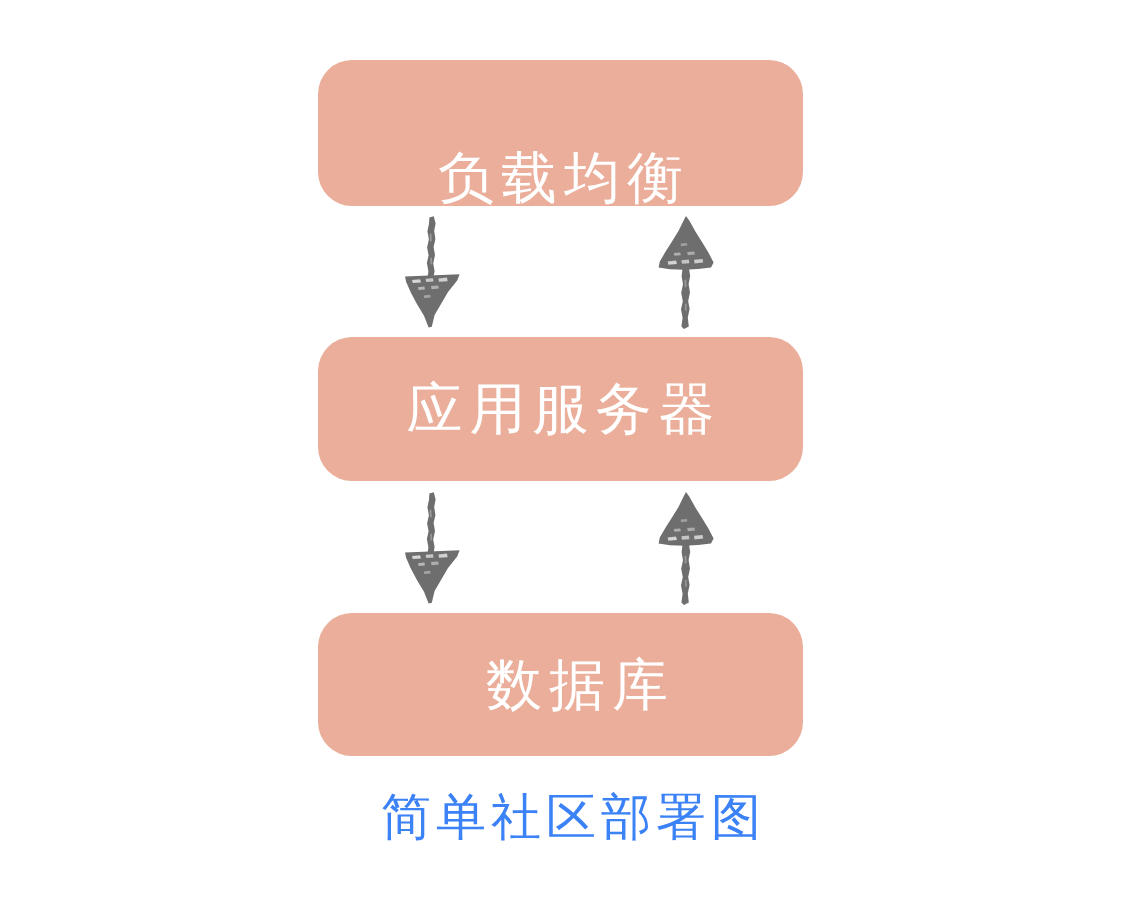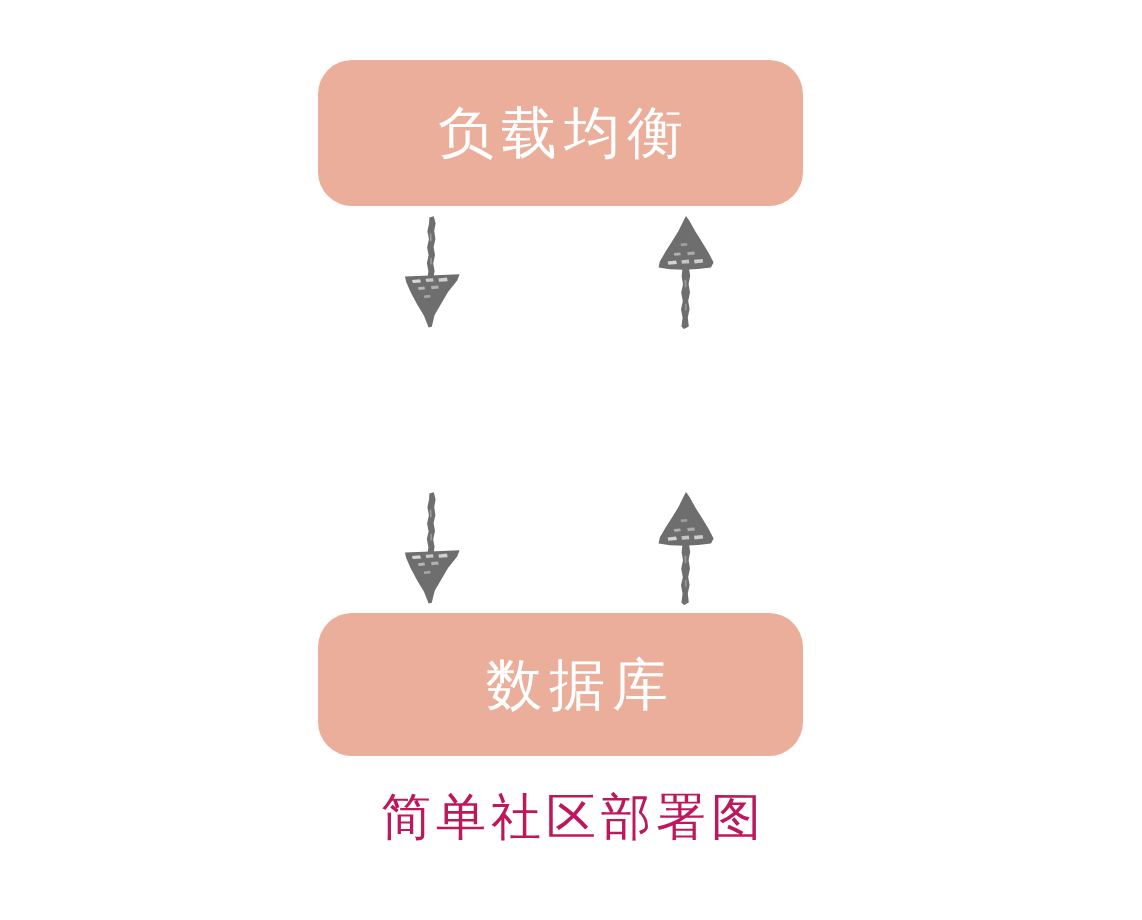--- a/index.html
+++ b/index.html
@@ -38,21 +38,21 @@
     font-family: "DejaVu Sans", "Liberation Sans", sans-serif;
     font-size: 56px;
     font-weight: 400;
     letter-spacing: 7px;
     text-indent: 7px;
     line-height: 1;
     white-space: nowrap;
     -webkit-font-smoothing: antialiased;
   }
 
-  #node-load-balancer { top: 60px;  height: 146px; }
+  #node-load-balancer { top: 60px;  height: 146px; align-items: flex-end; }
   #node-app-server    { top: 337px; height: 144px; }
   #node-database      { top: 613px; height: 143px; padding-left: 33px; }
 
   
   .arrow-group {
     position: absolute;
     left: 318px;
     width: 485px;
     height: 131px;
   }
@@ -70,21 +70,21 @@
   .arrow-down { left: 82px; }
   .arrow-up   { left: 336px; }
 
   
   #caption {
     position: absolute;
     left: 0;
     top: 786px;
     width: 1142px;
     text-align: center;
-    color: #be185d;
+    color: #3b82f6;
     font-family: "DejaVu Sans", "Liberation Sans", sans-serif;
     font-size: 50px;
     letter-spacing: 5px;
     text-indent: 5px;
     line-height: 1.25;
     white-space: nowrap;
   }
 </style>
 </head>
 <body>
@@ -136,20 +136,23 @@
           <path d="M19.8 39.0 L26.2 38.4 L26.8 41.2 L20.4 41.8 Z" fill="#ffffff" opacity="0.46"></path>
           <path d="M33.2 38.0 L40.4 37.4 L41.0 40.6 L33.8 41.2 Z" fill="#ffffff" opacity="0.42"></path>
           <path d="M26.6 29.6 L33.0 29.0 L33.4 31.6 L27.0 32.2 Z" fill="#ffffff" opacity="0.34"></path>
           <path d="M30.4 66.0 L32.2 65.6 L32.6 73.0 L30.8 73.4 Z" fill="#ffffff" opacity="0.3"></path>
           <path d="M30.8 90.0 L32.6 89.6 L32.8 96.4 L31.0 96.8 Z" fill="#ffffff" opacity="0.28"></path>
         </g>
       </svg>
     </div>
   </div>
 
+  <div class="node" id="node-app-server">
+    <span class="node-label">应用服务器</span>
+  </div>
 
   <div class="arrow-group" id="arrow-group-bottom">
 
     <div class="arrow arrow-down">
       <svg viewBox="0 0 64 118" xmlns="http://www.w3.org/2000/svg">
         <g fill="#6e6e6e">
           <path d="M29.4 3.5 L33.8 2.2 L35.6 9.5 L34.2 17.0 L35.4 25.0 L33.6 33.0
                    L35.0 41.0 L33.2 49.5 L34.6 57.0 L33.0 66.0 L30.6 79.0
                    L27.8 79.2 L27.0 66.5 L28.4 57.5 L26.9 49.0 L28.6 41.2
                    L27.1 33.4 L28.9 25.2 L27.4 17.2 L29.0 9.8 Z"></path>

